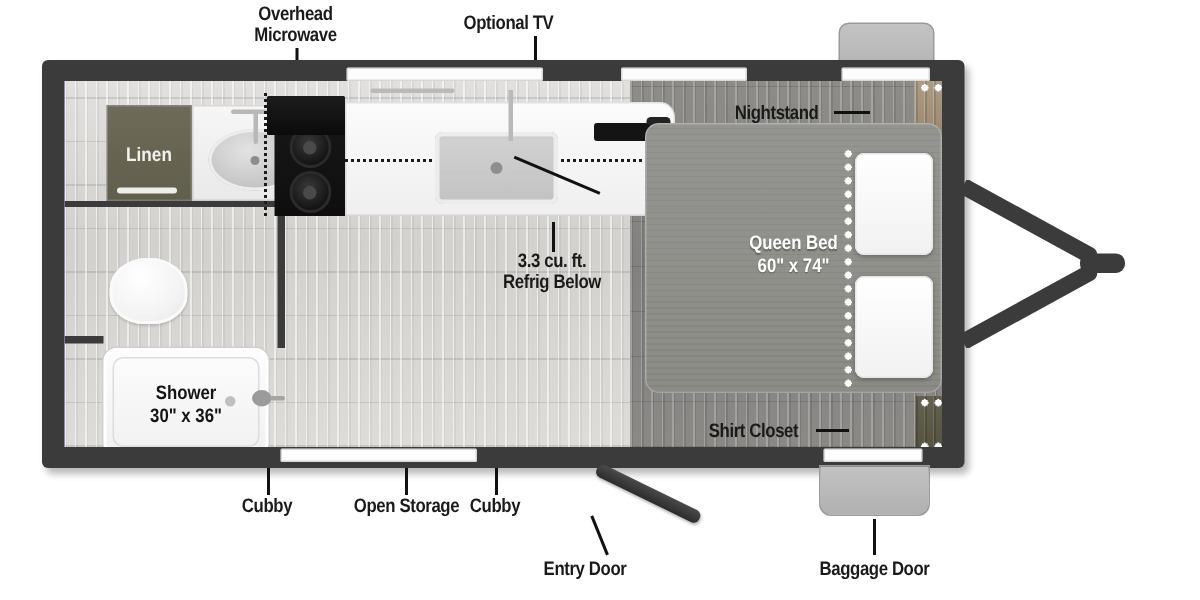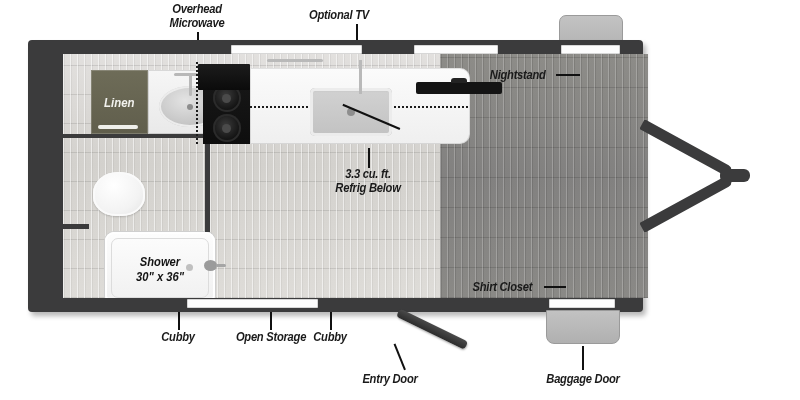--- a/index.html
+++ b/index.html
@@ -1,33 +1,33 @@
 <!DOCTYPE html>
 <html><head>
 <meta charset="utf-8">
 <style>
   html,body{margin:0;padding:0;background:#ffffff;}
   body{width:800px;height:400px;overflow:hidden;
        font-family:"Liberation Sans",sans-serif;}
 
-  #stage{position:relative;width:800px;height:400px;background:#fff;font-style:italic;}
+  #stage{position:relative;width:800px;height:400px;background:#fff;}
 
   
   .lbl{position:absolute;color:#1a1a1a;font-weight:bold;
        font-family:"Liberation Sans",sans-serif;
        font-size:13px;line-height:14px;letter-spacing:-0.3px;
        transform:scaleX(0.86);white-space:nowrap;}
   .lbl.c{text-align:center;}
   .lbl.r{text-align:right;}
   .leader{position:absolute;background:#111;}
   #shell{position:absolute;left:28px;top:40px;width:615px;height:272px;
          background:#3b3b3c;border-radius:4px;
          box-shadow:3px 4px 5px rgba(0,0,0,.28);}
   #interior{position:absolute;left:43px;top:54px;width:585px;height:244px;
-            overflow:hidden;background:#8b5cf6;margin-left:20px;}
+            overflow:hidden;background:#8b5cf6;}
 
   
   .floor{position:absolute;inset:0;
      background:
        repeating-linear-gradient(90deg,
          rgba(255,255,255,.55) 0px, rgba(255,255,255,.55) 1px,
          rgba(0,0,0,.045) 1px, rgba(0,0,0,.045) 2px,
          rgba(255,255,255,0) 2px, rgba(255,255,255,0) 7px),
        repeating-linear-gradient(0deg,
          rgba(0,0,0,.10) 0px, rgba(0,0,0,.10) 1px,
@@ -71,21 +71,21 @@
   #basin:after{content:"";position:absolute;left:50%;top:50%;
      width:6px;height:6px;margin:-3px 0 0 -3px;border-radius:50%;
      background:#8d8d8d;}
   .fauc{position:absolute;background:#b8b8b8;border-radius:2px;}
 
   #toilet{position:absolute;left:30px;top:118px;width:52px;height:44px;
      border-radius:48% 48% 44% 44%;
      background:radial-gradient(ellipse at 40% 30%,#ffffff 0%,#f3f3f3 60%,#e2e2e2 100%);
      box-shadow:inset 0 0 0 2px #fafafa,0 1px 2px rgba(0,0,0,.18);}
 
-  #shower{position:absolute;left:42px;top:178px;width:110px;height:72px;
+  #shower{position:absolute;left:26px;top:178px;width:110px;height:72px;
      background:linear-gradient(180deg,#fdfdfd,#f0f0f0);
      border-radius:9px;box-shadow:inset 0 0 0 2px #ffffff,0 0 0 1px #cfcfcf;}
   #showerpan{position:absolute;left:6px;top:6px;right:6px;bottom:6px;
      border:1px solid #dcdcdc;border-radius:7px;}
   #drain{position:absolute;right:22px;top:32px;width:7px;height:7px;
      border-radius:50%;background:#c0c0c0;}
   #shhead{position:absolute;right:-2px;top:28px;width:13px;height:11px;
      border-radius:50%;background:#9b9b9b;}
   #shhead:after{content:"";position:absolute;right:-9px;top:4px;
      width:10px;height:3px;background:#a5a5a5;border-radius:2px;}
@@ -257,20 +257,44 @@
     </div>
 
     <div id="stove">
       <div class="burner" style="top:16px;"></div>
       <div class="burner" style="top:46px;"></div>
     </div>
     <div id="micro"></div>
     <div class="cdotsv" style="left:133px;top:8px;height:82px;"></div>
 
 
+    <div id="bedzone">
+
+      <div id="nightstand">
+        <div class="dotrow" style="left:2px;top:2px;width:64px;"></div>
+      </div>
+
+      <div id="bed">
+        <div id="bedtxt">
+          <div>Queen Bed</div>
+          <div>60" x 74"</div>
+        </div>
+      </div>
+
+      <div class="pillow" style="left:150px;top:48px;"></div>
+      <div class="pillow" style="left:150px;top:130px;"></div>
+
+      <div class="dotcol" style="left:143px;top:44px;height:164px;"></div>
+
+      <div id="shirtcloset">
+        <div class="dotrow" style="left:2px;top:2px;width:64px;"></div>
+        <div class="dotrow" style="left:2px;bottom:2px;width:64px;"></div>
+
+      </div>
+    </div>
   </div>
 
   <svg id="hitch" viewBox="0 0 120 112" xmlns="http://www.w3.org/2000/svg">
     <path d="M2 4 L86 50 L86 62 L2 108" fill="none" stroke="#3b3b3c" stroke-width="11" stroke-linejoin="round"></path>
     <rect x="80" y="49" width="30" height="13" rx="6" fill="#3b3b3c"></rect>
   </svg>
 
   <div id="entrydoor"></div>
 
   <div id="baggage"></div>

